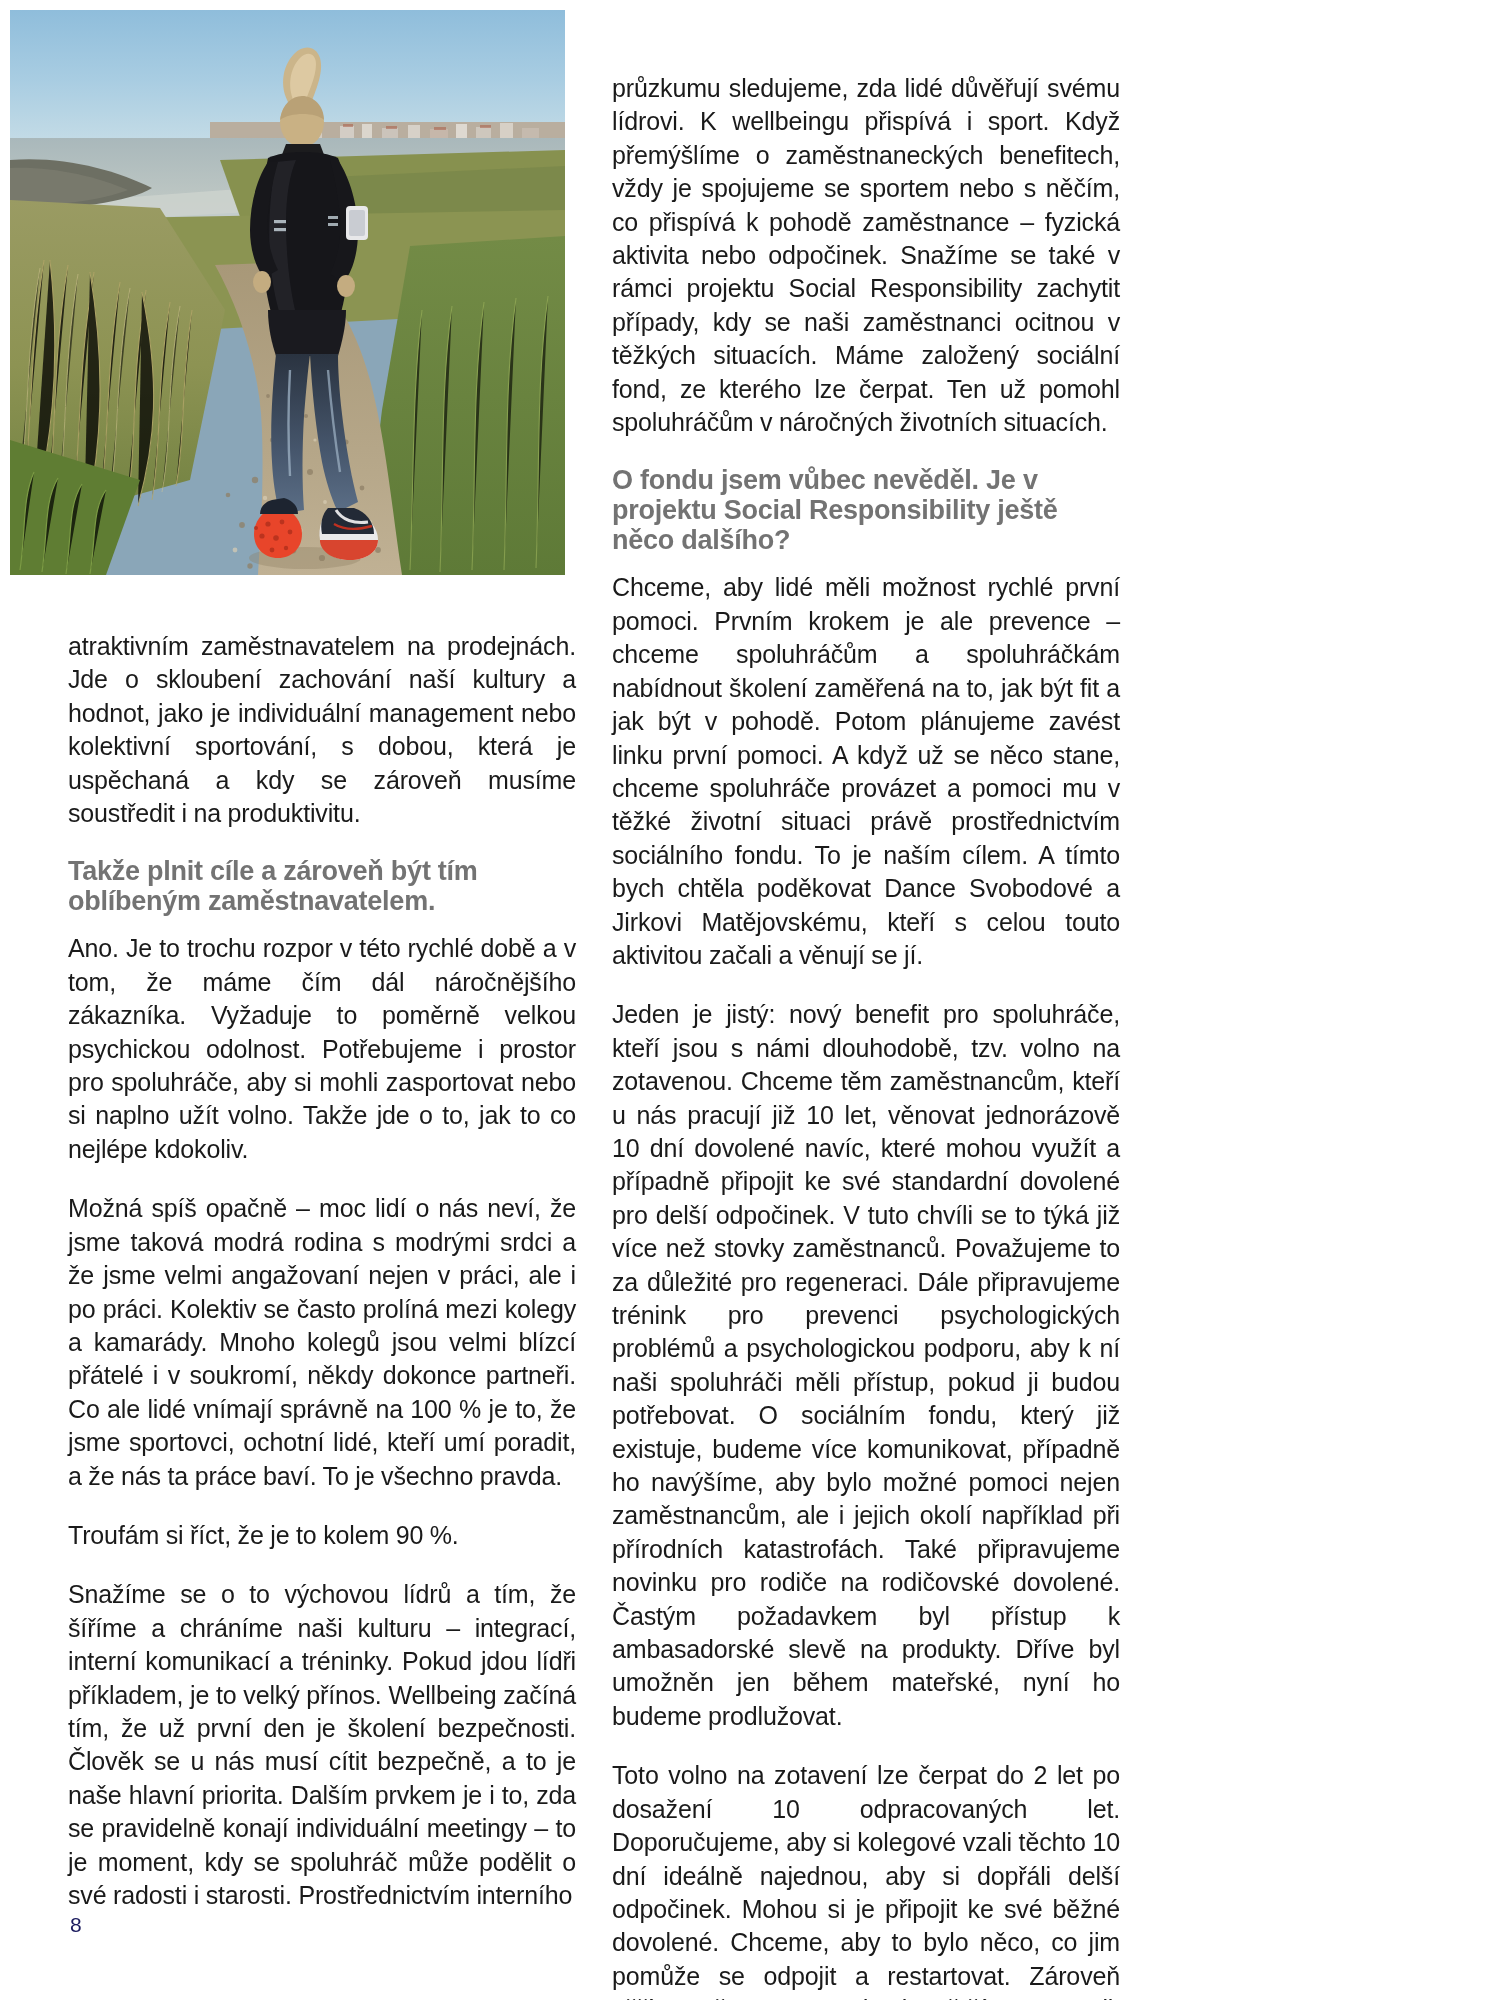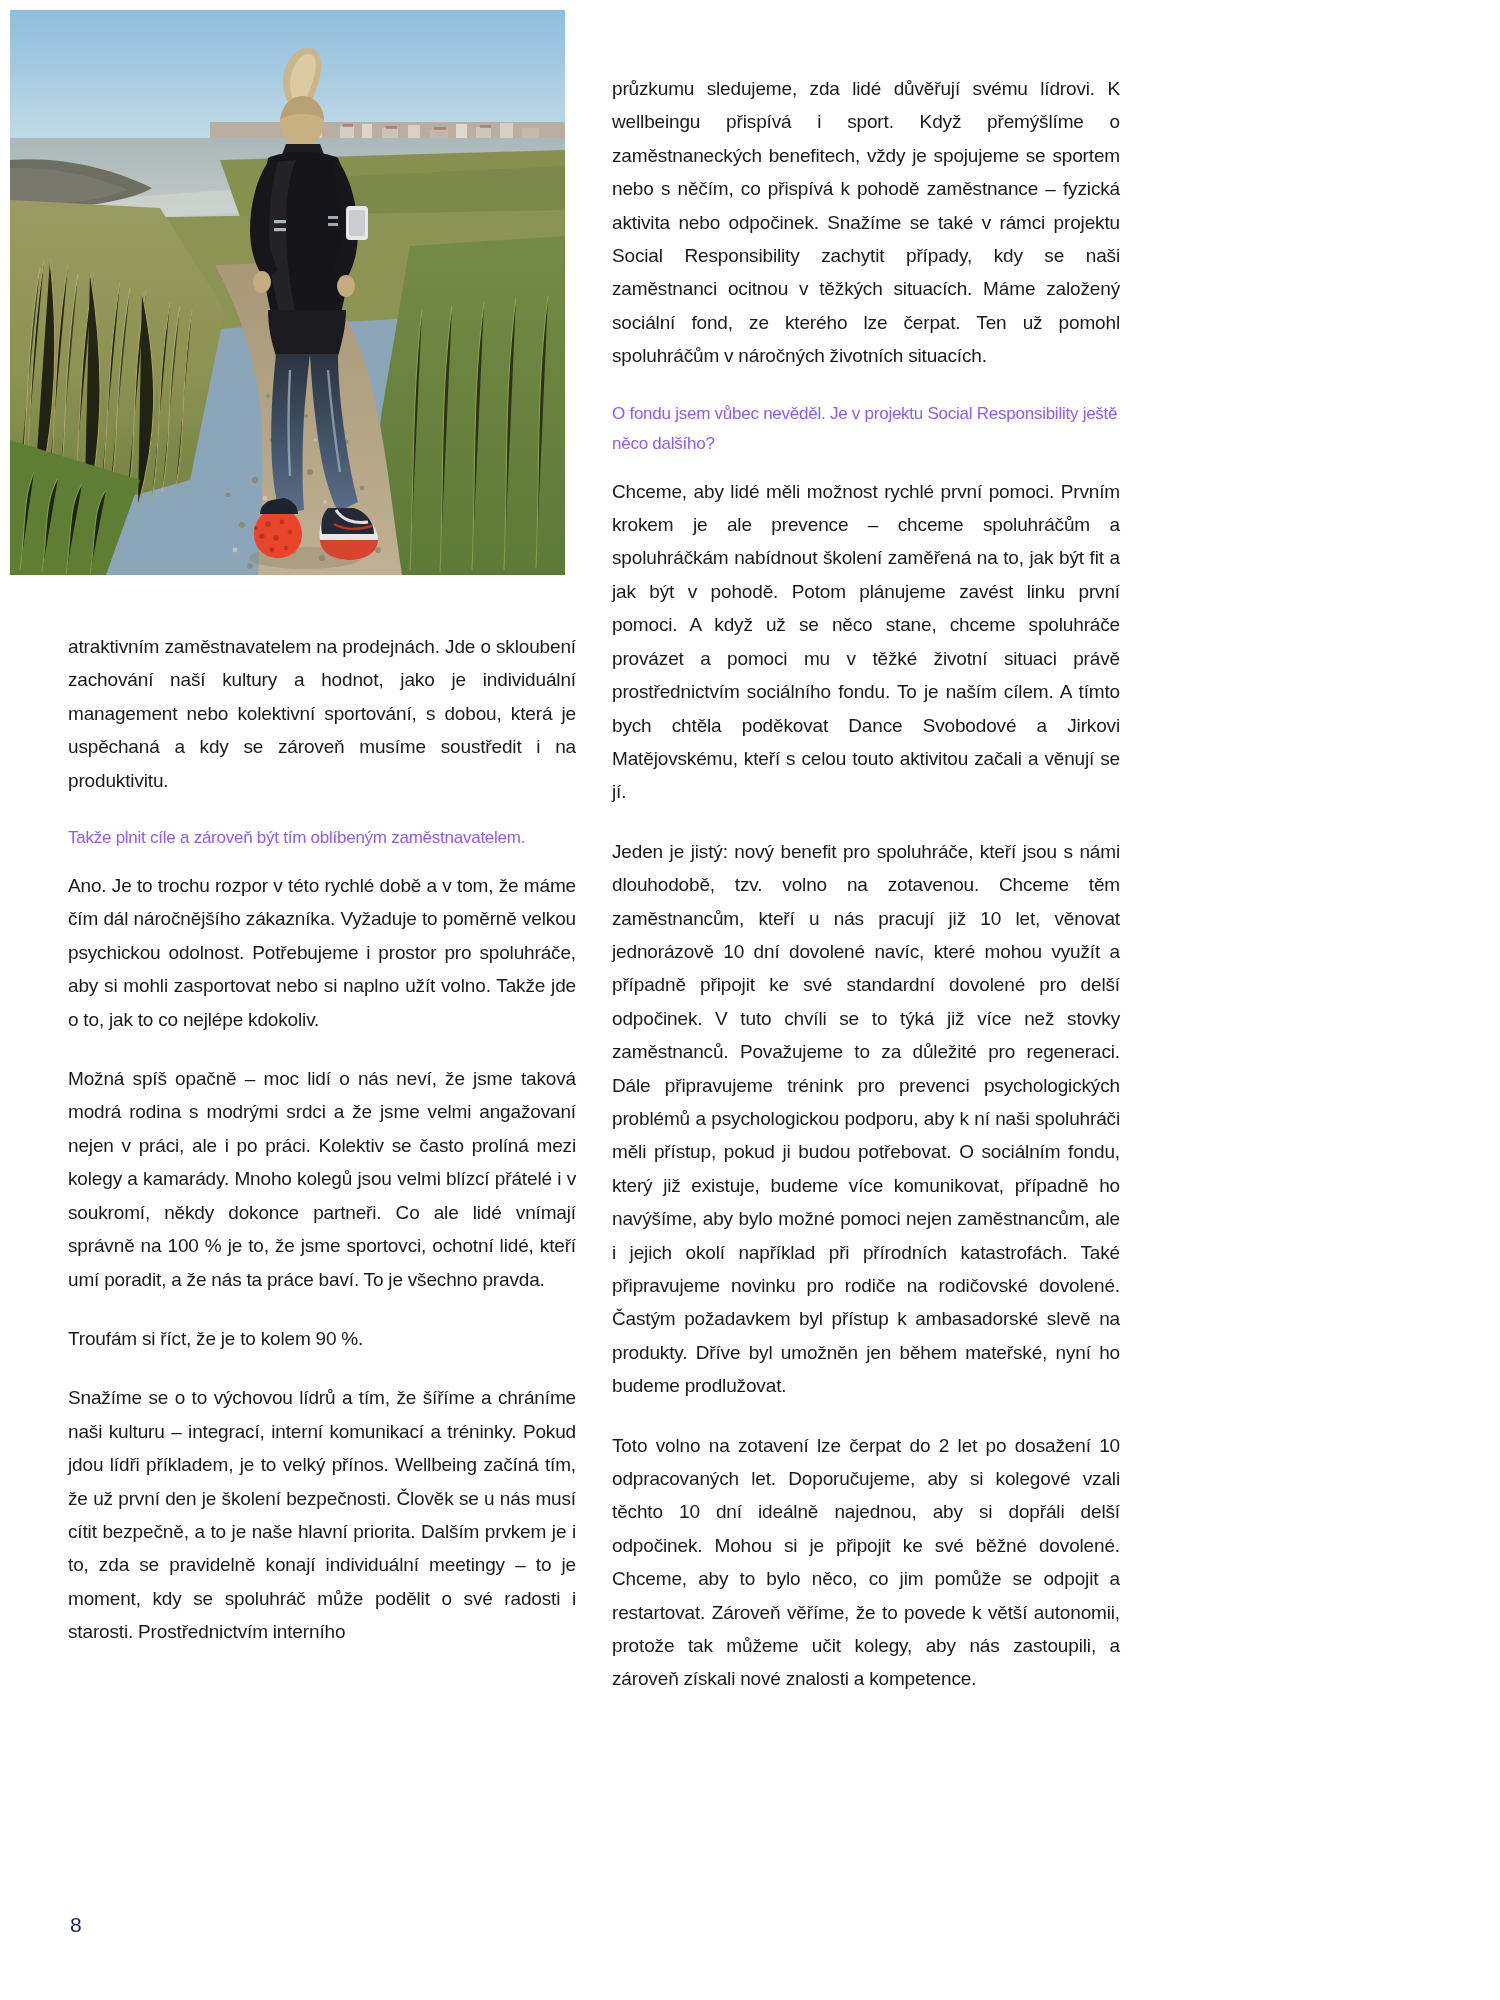--- a/index.html
+++ b/index.html
@@ -34,35 +34,35 @@
     position: absolute;
     width: 508px;
     box-sizing: border-box;
   }
   .col-left  { left: 68px;  top: 630px; }
   .col-right { left: 612px; top: 72px;  }
 
   
   p.body {
     margin: 0 0 26px 0;
-    font-size: 19px;
+    font-size: 25px;
     line-height: 33.4px;
     color: #1a1a1a;
     text-align: justify;
     -webkit-hyphens: auto;
     hyphens: auto;
     letter-spacing: -0.15px;
     word-spacing: -0.2px;
   }
   h2.qhead {
     margin: 14px 0 16px 0;
-    font-size: 17px;
+    font-size: 27px;
     line-height: 30px;
-    font-weight: normal;
-    color: #8b5cf6;
+    font-weight: bold;
+    color: #737373;
     letter-spacing: -0.25px;
   }
   p.body.last { margin-bottom: 20px; }
 
   
   .folio {
     position: absolute;
     left: 70px;
     top: 1913px;
     font-size: 21px;

